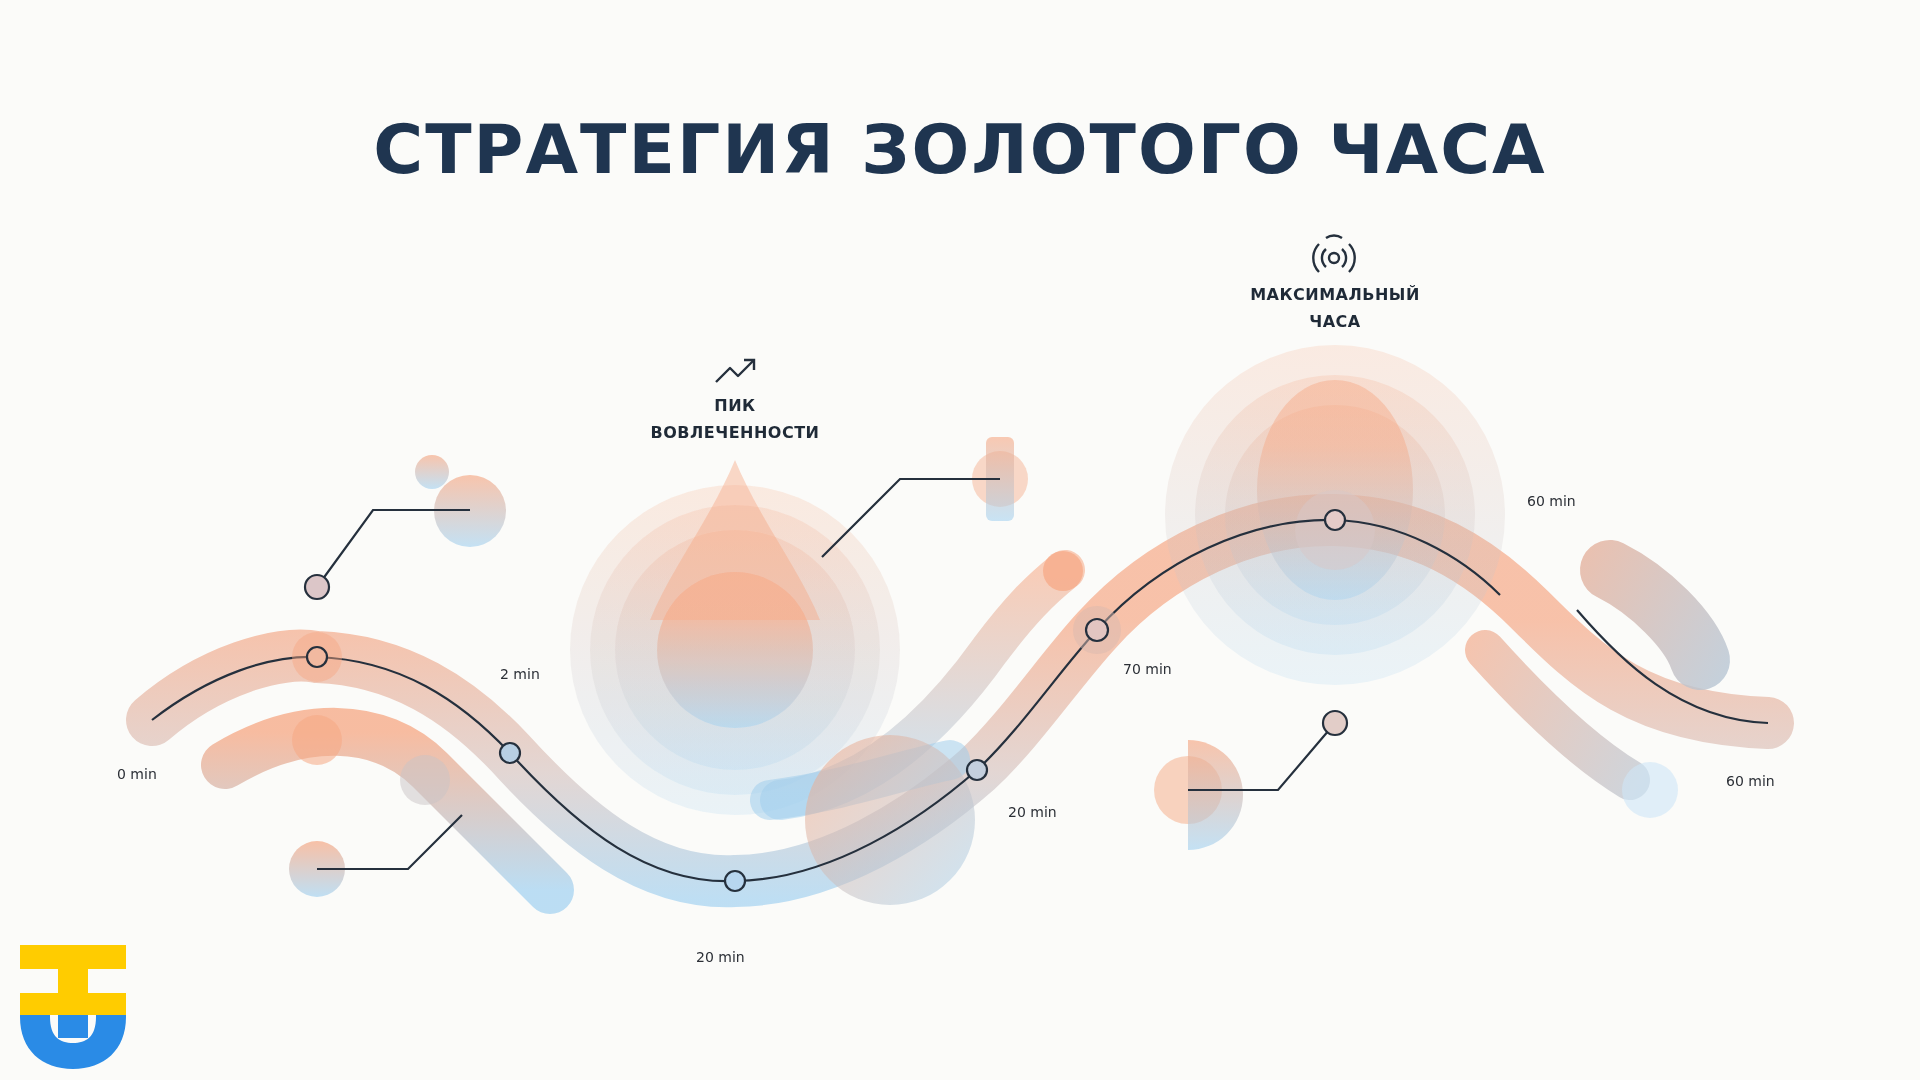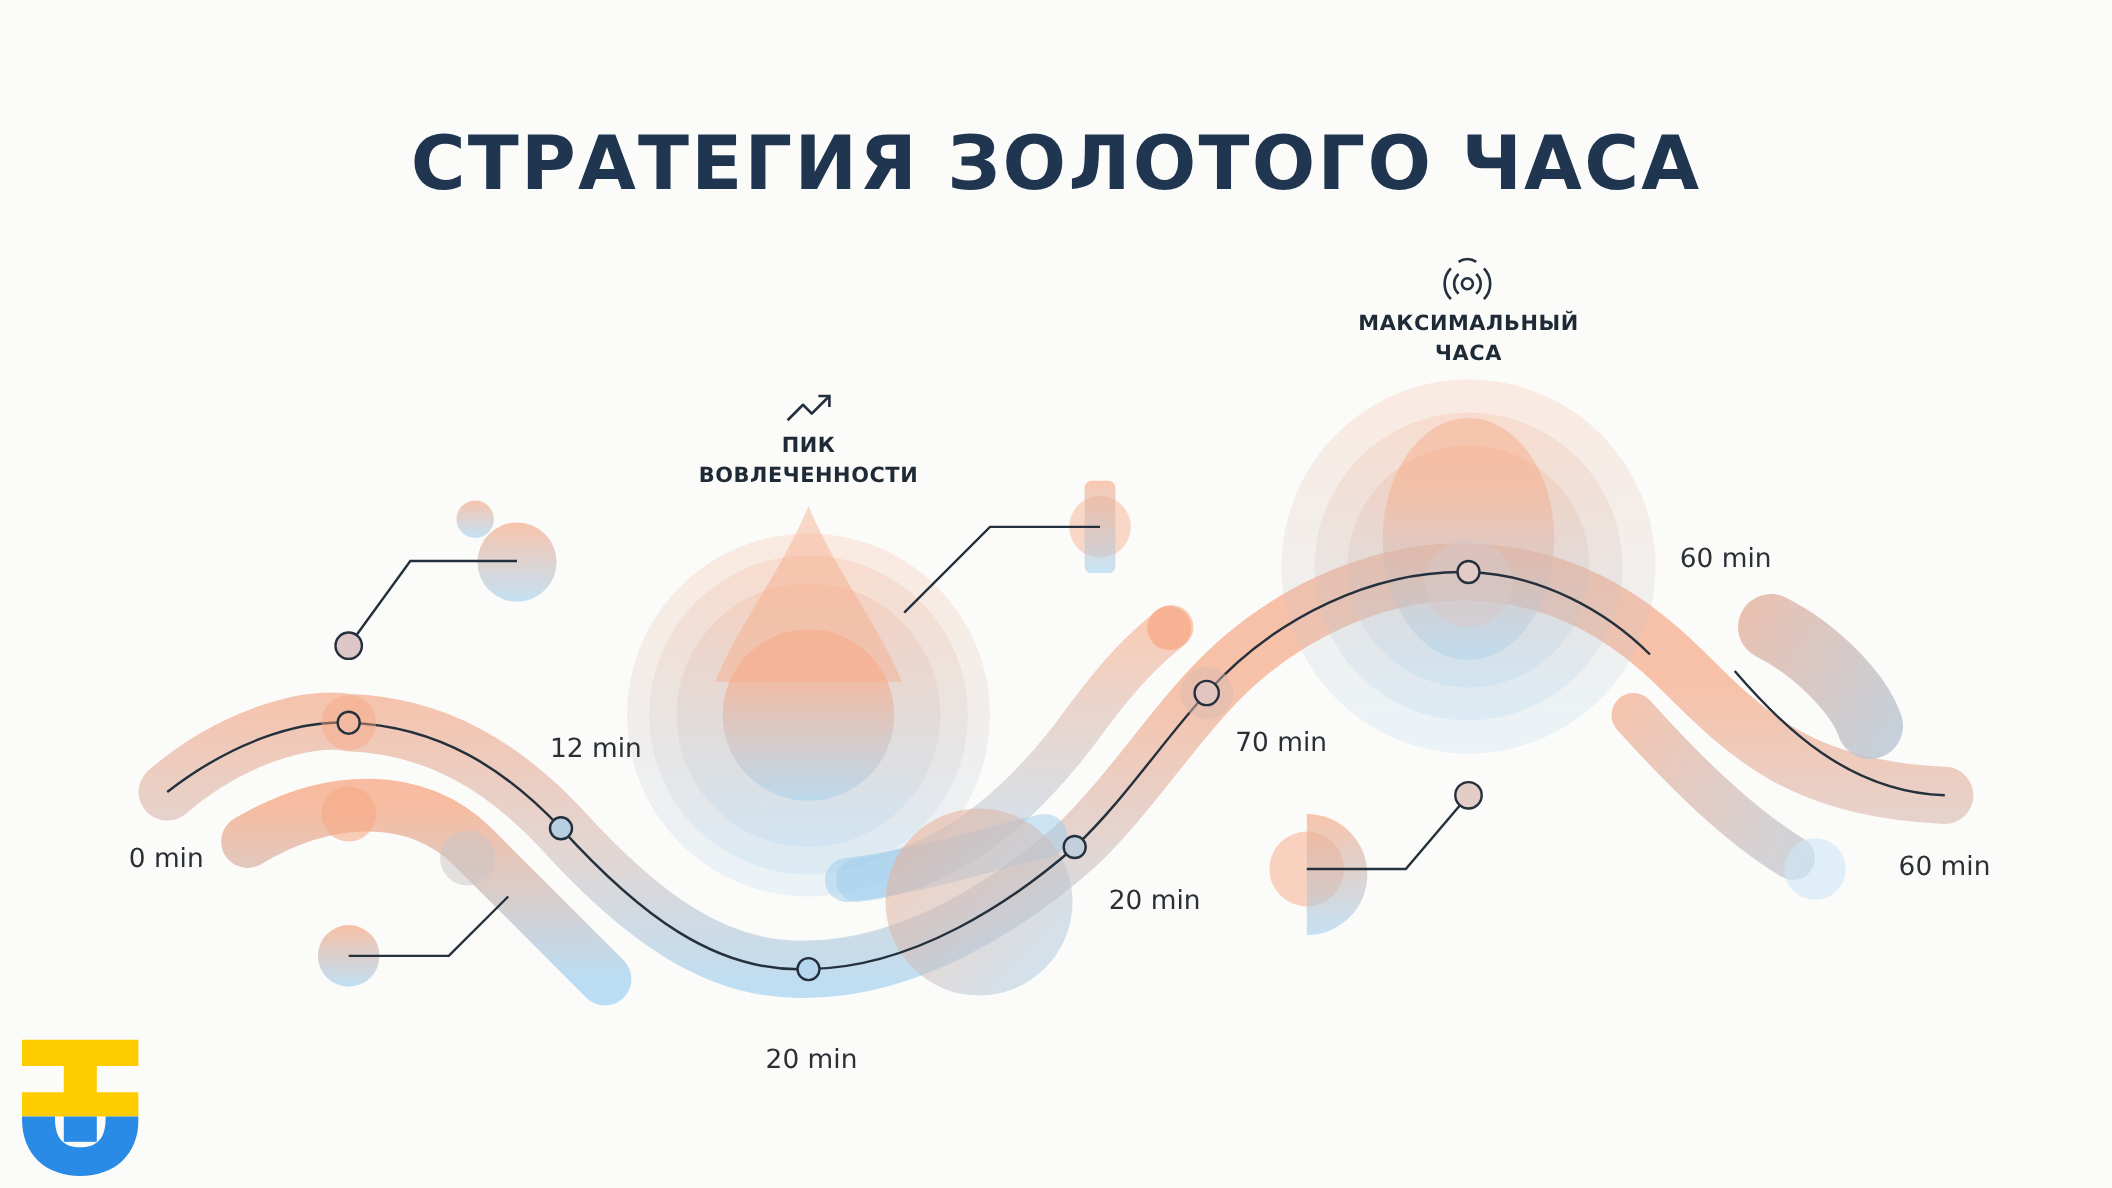--- a/index.html
+++ b/index.html
@@ -1,20 +1,20 @@
 <!DOCTYPE html>
 <html><head>
 <meta charset="utf-8">
 <style>
   html,body{margin:0;padding:0;}
   body{width:1920px;height:1080px;background:#fbfbf9;position:relative;overflow:hidden;font-family:"DejaVu Sans","Liberation Sans",sans-serif;}
   .title{position:absolute;left:0;top:110px;width:1920px;text-align:center;font-size:68px;font-weight:bold;color:#1f3550;letter-spacing:2px;font-family:"DejaVu Sans",sans-serif;}
   svg.main{position:absolute;left:0;top:0;}
-  .label{position:absolute;font-size:24px;color:#2b2f36;white-space:nowrap;}
-  .cap{position:absolute;text-align:center;font-weight:bold;font-size:19px;color:#1f2a37;line-height:27px;letter-spacing:0.5px;}
+  .label{position:absolute;font-size:14px;color:#2b2f36;white-space:nowrap;}
+  .cap{position:absolute;text-align:center;font-weight:bold;font-size:16px;color:#1f2a37;line-height:27px;letter-spacing:0.5px;}
   .icon{position:absolute;}
   .logo{position:absolute;left:20px;top:945px;width:106px;height:124px;}
 </style>
 </head>
 <body>
 
 <div class="title">СТРАТЕГИЯ ЗОЛОТОГО ЧАСА</div>
 
 <svg class="main" width="1920" height="1080" viewBox="0 0 1920 1080">
   <defs>
@@ -105,21 +105,21 @@
   </g>
   <g>
     <circle cx="1188" cy="790" r="34" fill="#f6c0a5" opacity="0.7"></circle>
     <path d="M1188 740 A50 50 0 0 1 1188 850 Z" fill="url(#gv)" opacity="0.65"></path>
     <polyline points="1188,790 1278,790 1335,723" fill="none" stroke="#25303d" stroke-width="2.2"></polyline>
     <circle cx="1335" cy="723" r="12" fill="#e2cdc8" stroke="#25303d" stroke-width="2.2"></circle>
   </g>
 </svg>
 
 <div class="label" style="left:117px;top:766px;">0 min</div>
-<div class="label" style="left:500px;top:666px;">12 min</div>
+<div class="label" style="left:500px;top:666px;">2 min</div>
 <div class="label" style="left:696px;top:931px;margin-top:18px;">20 min</div>
 <div class="label" style="left:1008px;top:804px;">20 min</div>
 <div class="label" style="left:1123px;top:661px;">70 min</div>
 <div class="label" style="left:1527px;top:493px;">60 min</div>
 <div class="label" style="left:1726px;top:773px;">60 min</div>
 
 <svg class="icon" style="left:712px;top:354px;" width="48" height="32" viewBox="0 0 48 32">
   <polyline points="4,28 18,14 26,22 42,6" fill="none" stroke="#25303d" stroke-width="2.4" stroke-linejoin="round"></polyline>
   <polyline points="32,6 42,6 42,16" fill="none" stroke="#25303d" stroke-width="2.4"></polyline>
 </svg>

